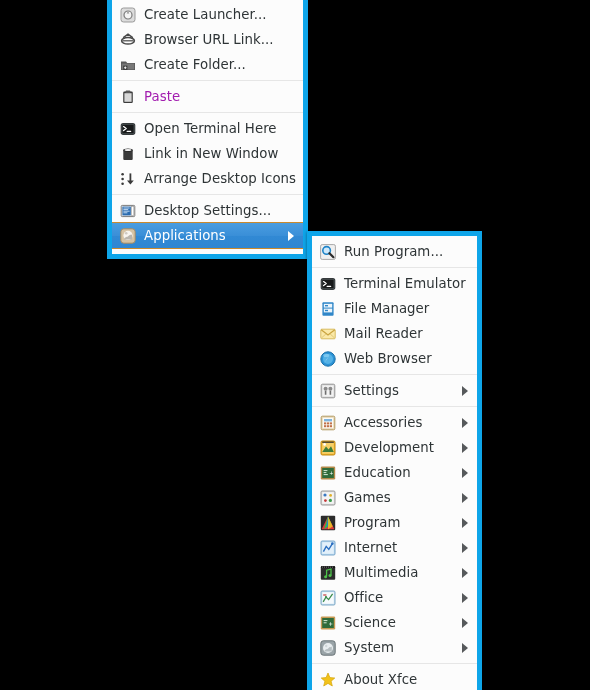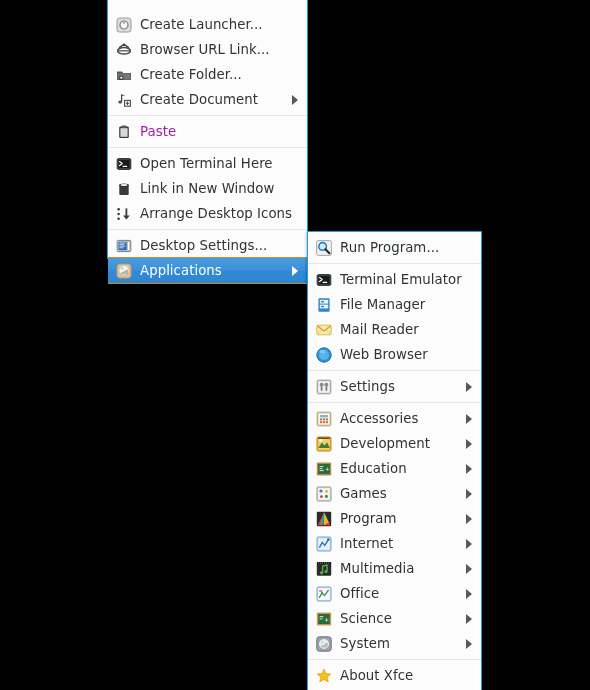--- a/index.html
+++ b/index.html
@@ -16,33 +16,33 @@
     position: relative;
     width: 590px;
     height: 690px;
     background: #000000;
   }
 
   
   .menu {
     position: absolute;
     background: #fcfcfc;
-    border: 1px solid #0ea5e9;
+    border: 5px solid #0ea5e9;
     box-sizing: border-box;
     padding: 3px 0;
     box-shadow: 0 1px 3px rgba(0,0,0,0.45);
   }
 
   #context-menu {
     left: 107px;
     top: 0px;
     width: 201px;
     height: 259px;
     border-top: none;
-    padding-top: 12px;
+    padding-top: 2px;
   }
 
   #applications-menu {
     left: 307px;
     top: 231px;
     width: 175px;
     height: 459px;
     border-bottom: none;
     padding-bottom: 0;
   }
@@ -136,33 +136,20 @@
       <div class="item">
         <span class="icon">
           <svg viewBox="0 0 16 16">
             <path d="M1 4.5 h5 l1.2 1.4 H15 V13 H1 Z" fill="#5a5a5a"></path>
             <path d="M1.8 6.6 H14.2 V12.3 H1.8 Z" fill="#787878"></path>
             <rect x="3.2" y="8.6" width="4.2" height="4.4" fill="#3f3f3f"></rect>
             <path d="M5.3 9.4 v2.6 M4.1 10.7 h2.4" stroke="#ffffff" stroke-width="0.9"></path>
           </svg>
         </span>
         <span class="label">Create Folder...</span>
-      </div>
-      <div class="item">
-        <span class="icon">
-          <svg viewBox="0 0 16 16">
-            <path d="M5.6 2.2 v7.2" stroke="#4a4a4a" stroke-width="1.3" fill="none"></path>
-            <path d="M5.6 2.6 C8.2 3.1 9.4 3.6 9.4 4.9 C9.4 3.9 8.2 3.4 5.6 4.1 Z" fill="#4a4a4a"></path>
-            <ellipse cx="4.2" cy="9.9" rx="1.9" ry="1.5" fill="#4a4a4a"></ellipse>
-            <rect x="8.6" y="8.4" width="5.8" height="5.8" fill="none" stroke="#4a4a4a" stroke-width="1.1"></rect>
-            <path d="M11.5 9.6 v3.4 M9.8 11.3 h3.4" stroke="#4a4a4a" stroke-width="1.1"></path>
-          </svg>
-        </span>
-        <span class="label">Create Document</span>
-        <span class="arrow"></span>
       </div>
       <div class="sep"></div>
       <div class="item disabled">
         <span class="icon">
           <svg viewBox="0 0 16 16">
             <rect x="3.2" y="2.6" width="9.6" height="11.4" rx="1.2" fill="#3b3b3b"></rect>
             <rect x="4.4" y="4.2" width="7.2" height="8.6" fill="#d8d8d8"></rect>
             <rect x="5.6" y="1.5" width="4.8" height="2.6" rx="0.8" fill="#5a5a5a"></rect>
           </svg>
         </span>

